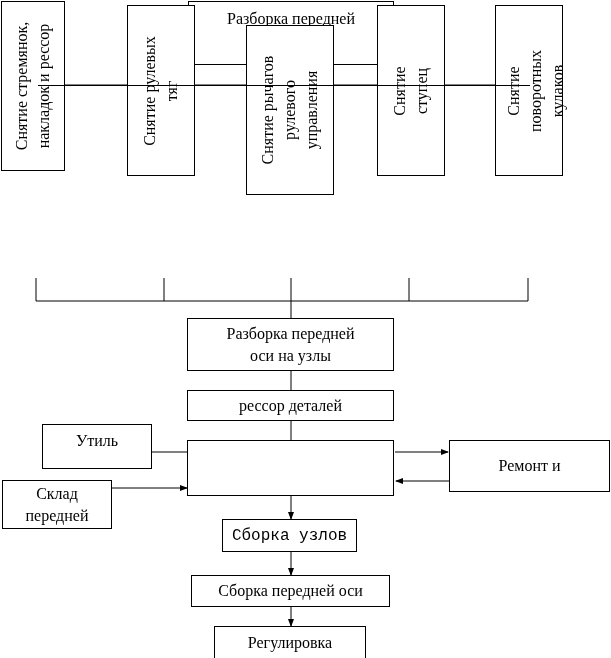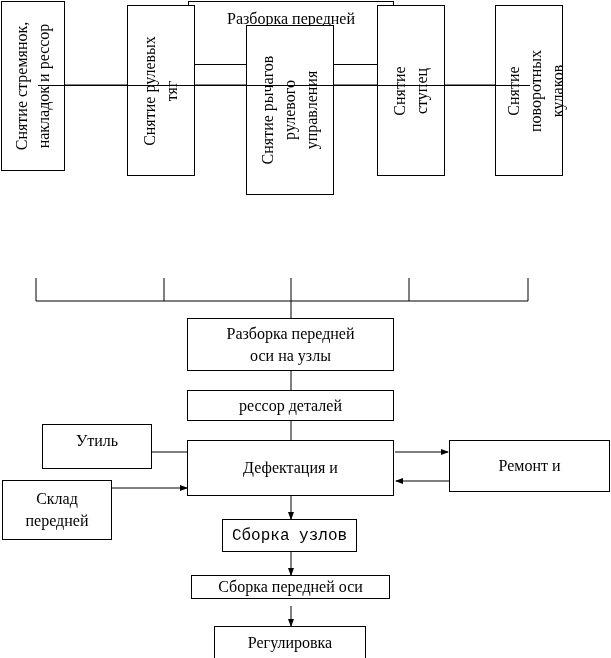--- a/index.html
+++ b/index.html
@@ -107,44 +107,43 @@
     <div>оси на узлы</div>
   </div>
 </div>
 
 <div class="box hbox" style="left:187px; top:390px; width:207px; height:31px;">
   <div>рессор деталей</div>
 </div>
 
 <div class="box hbox" style="left:187px; top:440px; width:207px; height:56px;">
   <div>
-    <div>Дефектация и</div>
   </div>
 </div>
 
 <div class="box hbox" style="left:2px; top:424px; width:110px; height:45px; align-items:flex-start; padding-top:5px;margin-left:40px;">
   <div>Утиль</div>
 </div>
 
-<div class="box hbox" style="left:2px; top:480px; width:110px; height:60px;">
+<div class="box hbox" style="left:2px; top:480px; width:110px; height:49px;">
   <div>
     <div>Склад</div>
     <div>передней</div>
   </div>
 </div>
 
 <div class="box hbox" style="left:449px; top:440px; width:161px; height:52px;">
   <div>
     <div>Ремонт и</div>
   </div>
 </div>
 
 <div class="box hbox" style="left:222px; top:519px; width:135px; height:33px;font-family:Liberation Mono, monospace;">
   <div>Сборка узлов</div>
 </div>
 
-<div class="box hbox" style="left:191px; top:575px; width:199px; height:24px;">
+<div class="box hbox" style="left:191px; top:575px; width:199px; height:32px;">
   <div>Сборка передней оси</div>
 </div>
 
 <div class="box hbox" style="left:214px; top:626px; width:152px; height:40px; align-items:flex-start; padding-top:5px;">
   <div>Регулировка</div>
 </div>
 
 </body></html>

